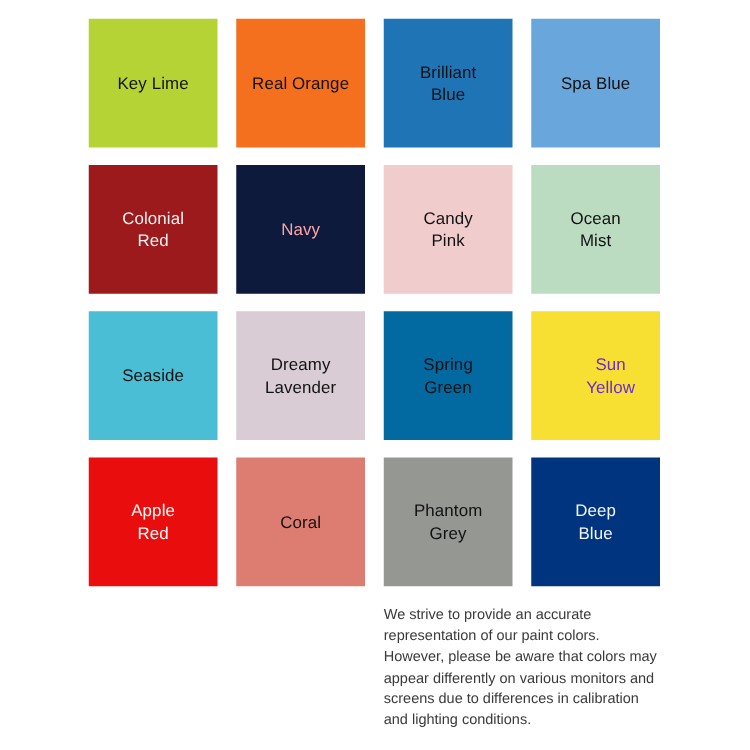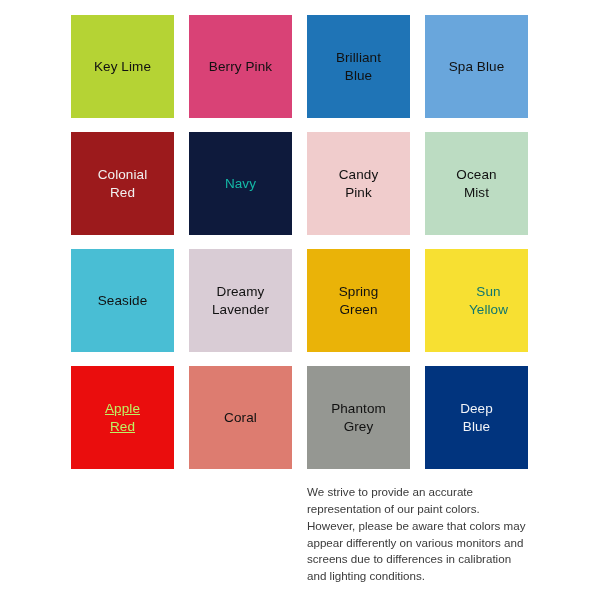--- a/index.html
+++ b/index.html
@@ -67,62 +67,62 @@
 </style>
 </head>
 <body style="background: rgb(255, 255, 255);">
 
 <div id="palette-page">
   <div id="swatch-grid">
 
     <div class="swatch" style="background-color: rgb(181, 211, 52);">
         <span class="swatch-label" style="color: rgb(17, 17, 17);">Key Lime</span>
       </div>
-      <div class="swatch" style="background-color: rgb(217, 66, 118);">
-        <span class="swatch-label" style="color: rgb(17, 17, 17);">Berry Pink</span>
+      <div class="swatch" style="background-color: rgb(244, 112, 31);">
+        <span class="swatch-label" style="color: rgb(17, 17, 17);">Real Orange</span>
       </div>
       <div class="swatch" style="background-color: rgb(31, 116, 182);">
         <span class="swatch-label" style="color: rgb(17, 17, 17);">Brilliant
 Blue</span>
       </div>
       <div class="swatch" style="background-color: rgb(105, 166, 220);">
         <span class="swatch-label" style="color: rgb(17, 17, 17);">Spa Blue</span>
       </div>
       <div class="swatch" style="background-color: rgb(156, 26, 28);">
         <span class="swatch-label" style="color: rgb(242, 242, 242);">Colonial
 Red</span>
       </div>
       <div class="swatch" style="background-color: rgb(14, 26, 60);">
-        <span class="swatch-label" style="color: #14b8a6;">Navy</span>
+        <span class="swatch-label" style="color: #fca5a5;">Navy</span>
       </div>
       <div class="swatch" style="background-color: rgb(240, 204, 204);">
         <span class="swatch-label" style="color: rgb(17, 17, 17);">Candy
 Pink</span>
       </div>
       <div class="swatch" style="background-color: rgb(188, 220, 194);">
         <span class="swatch-label" style="color: rgb(17, 17, 17);">Ocean
 Mist</span>
       </div>
       <div class="swatch" style="background-color: rgb(73, 190, 212);">
         <span class="swatch-label" style="color: rgb(17, 17, 17);">Seaside</span>
       </div>
       <div class="swatch" style="background-color: rgb(217, 204, 213);">
         <span class="swatch-label" style="color: rgb(17, 17, 17);">Dreamy
 Lavender</span>
       </div>
-      <div class="swatch" style="background-color: #eab308;">
+      <div class="swatch" style="background-color: #0369a1;">
         <span class="swatch-label" style="color: rgb(17, 17, 17);">Spring
 Green</span>
       </div>
       <div class="swatch" style="background-color: rgb(247, 224, 50);">
-        <span class="swatch-label" style="color: #0f766e; margin-left: 24px;">Sun
+        <span class="swatch-label" style="color: #6d28d9; margin-left: 24px;">Sun
 Yellow</span>
       </div>
       <div class="swatch" style="background-color: rgb(234, 13, 13);">
-        <span class="swatch-label" style="color: #bef264; text-decoration: underline;">Apple
+        <span class="swatch-label" style="color: #ffffff;">Apple
 Red</span>
       </div>
       <div class="swatch" style="background-color: rgb(221, 124, 112);">
         <span class="swatch-label" style="color: rgb(17, 17, 17);">Coral</span>
       </div>
       <div class="swatch" style="background-color: rgb(149, 151, 146);">
         <span class="swatch-label" style="color: rgb(17, 17, 17);">Phantom
 Grey</span>
       </div>
       <div class="swatch" style="background-color: rgb(1, 52, 126);">

